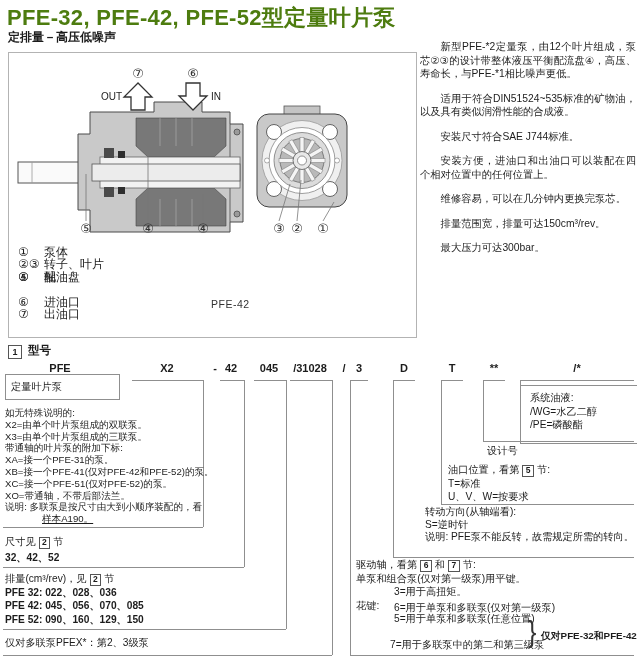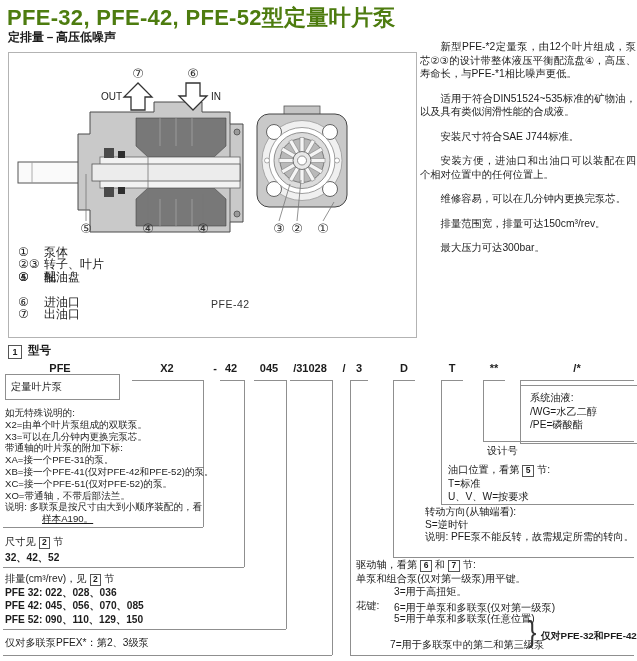--- a/index.html
+++ b/index.html
@@ -225,40 +225,40 @@
 <div class="hline" style="left:483px;top:441px;width:151px;"></div>
 <div class="hline" style="left:441px;top:504px;width:193px;"></div>
 <div class="hline" style="left:393px;top:557px;width:241px;"></div>
 <div class="hline" style="left:350px;top:655px;width:284px;"></div>
 
 <div class="pumpbox">定量叶片泵</div>
 
 <div class="blk small" style="left:5px;top:407px;">
   <div>如无特殊说明的:</div>
   <div>X2=由单个叶片泵组成的双联泵。</div>
-  <div>X3=可以在几分钟内更换完泵芯。</div>
+  <div>X3=由单个叶片泵组成的三联泵。</div>
   <div>带通轴的叶片泵的附加下标:</div>
   <div>XA=接一个PFE-31的泵。</div>
   <div>XB=接一个PFE-41(仅对PFE-42和PFE-52)的泵。</div>
   <div>XC=接一个PFE-51(仅对PFE-52)的泵。</div>
   <div>XO=带通轴，不带后部法兰。</div>
   <div>说明: 多联泵是按尺寸由大到小顺序装配的，看</div>
   <div style="margin-left:37px;text-decoration:underline;">样本A190。</div>
 </div>
 
 <div class="blk" style="left:5px;top:536px;">
   <div><span>尺寸见</span><span class="refbox">2</span><span>节</span></div>
   <div class="bold" style="margin-top:3px;">32、42、52</div>
 </div>
 
 <div class="blk" style="left:5px;top:572px;line-height:13.5px;">
   <div><span>排量(cm³/rev)，见</span><span class="refbox">2</span><span>节</span></div>
   <div class="bold">PFE 32: 022、028、036</div>
   <div class="bold">PFE 42: 045、056、070、085</div>
-  <div class="bold">PFE 52: 090、110、129、150</div>
+  <div class="bold">PFE 52: 090、160、129、150</div>
 </div>
 
 <div class="blk" style="left:5px;top:637px;">仅对多联泵PFEX*：第2、3级泵</div>
 
 <div class="fluidbox">
   <div>系统油液:</div>
   <div>/WG=水乙二醇</div>
   <div>/PE=磷酸酯</div>
 </div>
 

